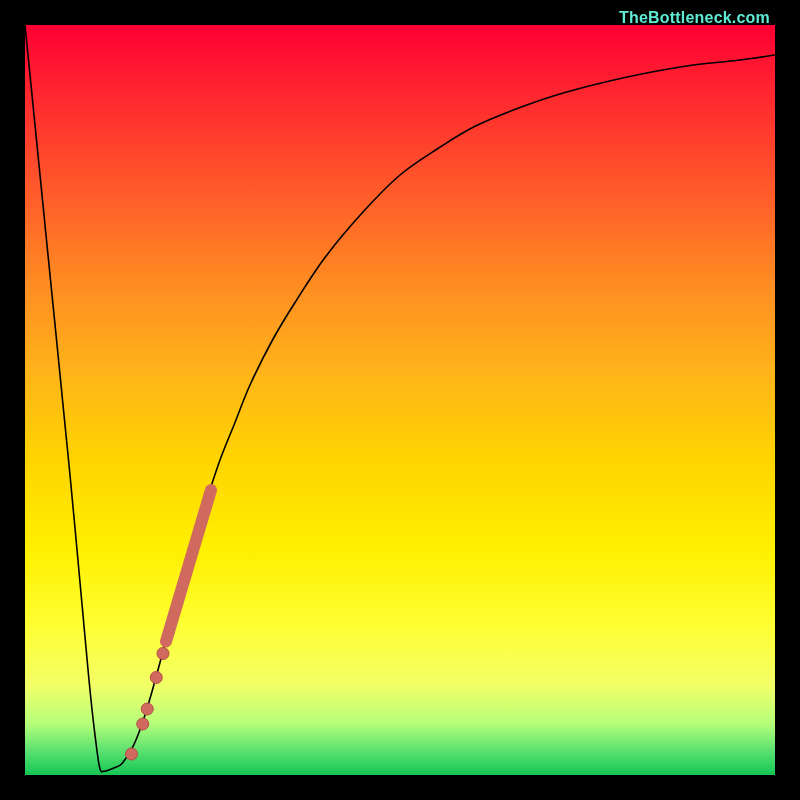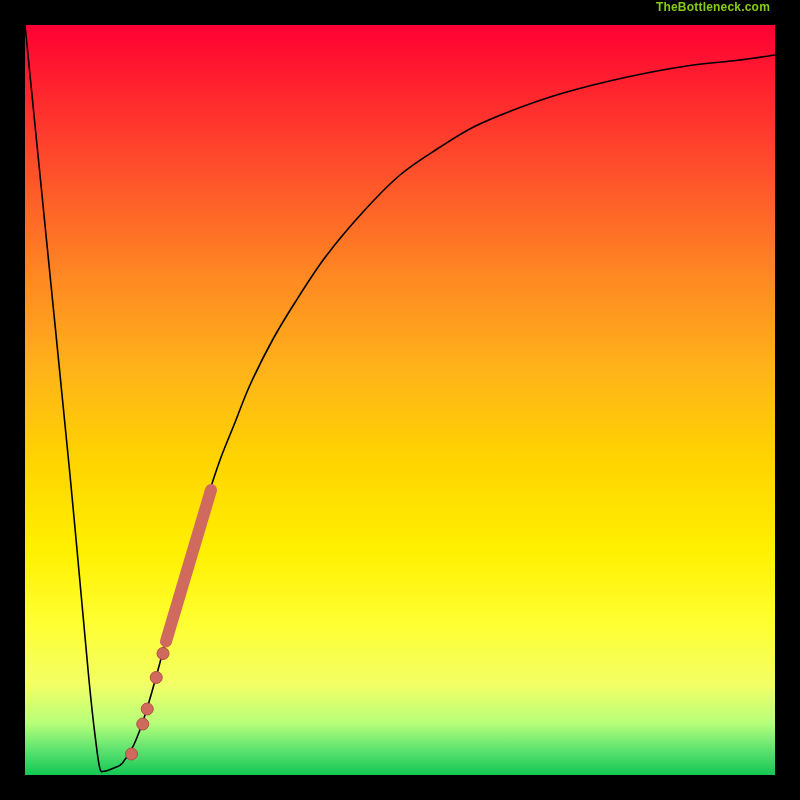--- a/index.html
+++ b/index.html
@@ -36,25 +36,25 @@
       #ffff33 80%,
       #f2ff66 88%,
       #b8ff7a 93%,
       #55e06e 97%,
       #14c653 100%
     );
   }
   .watermark {
     position: absolute;
     right: 30px;
-    top: 0;
+    top: 9px;
     font-family: Arial, Helvetica, sans-serif;
-    font-size: 12px;
+    font-size: 16px;
     font-weight: 600;
-    color: #84cc16;
+    color: #5eead4;
     z-index: 10;
     letter-spacing: 0.2px;
   }
   svg {
     position: absolute;
     left: 0;
     top: 0;
   }
 </style>
 </head>

